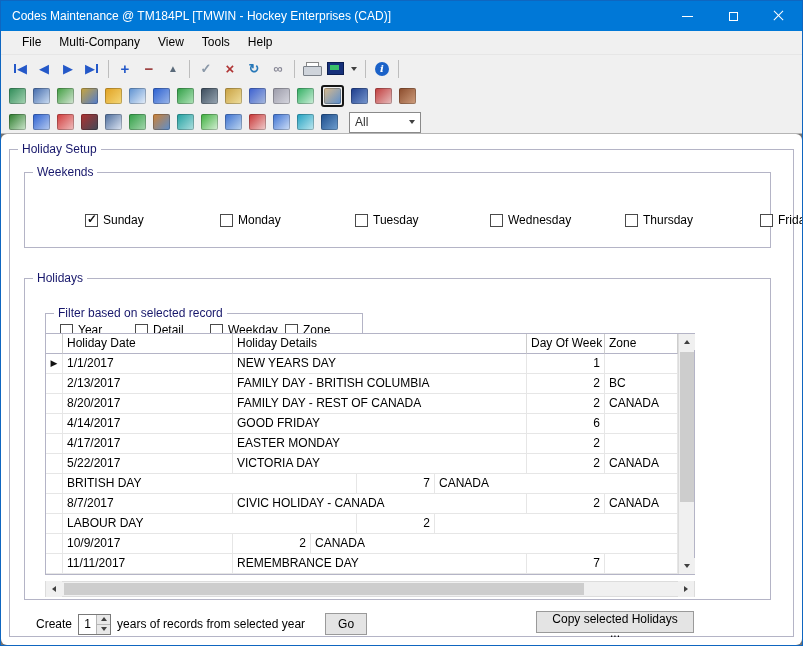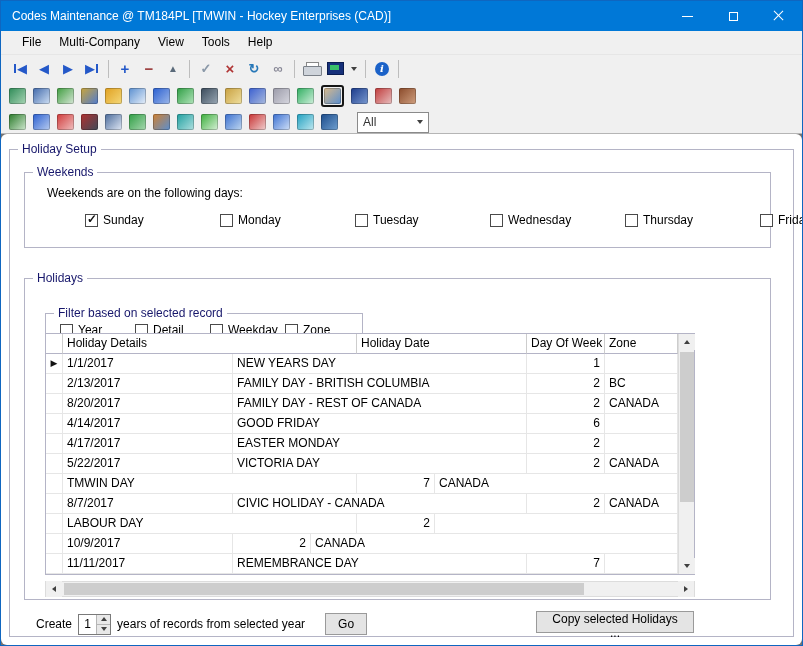--- a/index.html
+++ b/index.html
@@ -42,21 +42,21 @@
   .ic.dd{width:12px;}
   .info-circle{width:14px;height:14px;border-radius:50%;background:#1b62c8;color:#fff;font-weight:bold;font-size:10px;
                display:flex;align-items:center;justify-content:center;font-family:"DejaVu Serif",serif;font-style:italic;}
   .tri{display:block;width:0;height:0;}
   .tri-up{border-left:3px solid transparent;border-right:3px solid transparent;border-bottom:4px solid #404040;}
   .tri-down{border-left:3px solid transparent;border-right:3px solid transparent;border-top:4px solid #404040;}
   .tri-left{border-top:3px solid transparent;border-bottom:3px solid transparent;border-right:4px solid #404040;}
   .tri-right{border-top:3px solid transparent;border-bottom:3px solid transparent;border-left:4px solid #404040;}
   .ci{width:17px;height:16px;border-radius:2px;box-shadow:inset 0 0 0 1px rgba(0,0,0,.22);flex:none;}
   .hl{display:inline-flex;padding:1px;border:2px solid #151515;border-radius:3px;flex:none;}
-  .combo{width:72px;height:21px;background:#fff;border:1px solid #8a8a8a;display:flex;align-items:center;margin-left:12px;flex:none;}
+  .combo{width:72px;height:21px;background:#fff;border:1px solid #8a8a8a;display:flex;align-items:center;margin-left:4px;flex:none;}
   .combo-val{flex:1;padding-left:5px;color:#333;}
   .combo-arrow{width:16px;height:100%;display:flex;align-items:center;justify-content:center;}
 
   
   .content{position:absolute;top:133px;left:0;right:0;bottom:0;background:#fff;border-radius:6px;}
   .gb{position:absolute;border:1px solid #b4b4c6;}
   .gb-label{position:absolute;top:-8px;left:8px;background:#fff;padding:0 4px;color:#17176b;white-space:nowrap;}
   .gb-hs{left:8px;right:8px;top:15px;bottom:8px;}
   .gb-we{left:14px;right:22px;top:22px;height:76px;}
   .gb-ho{left:14px;right:22px;top:128px;height:322px;}
@@ -212,21 +212,20 @@
       </span>
     </div>
   </div>
 
   <div class="content">
     <div class="gb gb-hs">
       <span class="gb-label">Holiday Setup</span>
 
       <div class="gb gb-we">
         <span class="gb-label">Weekends</span>
-        <span class="we-prompt">Weekends are on the following days:</span>
         <div class="days-row">
           <label class="day">
             <span class="cb" data-checked="true"></span>
             <span>Sunday</span>
           </label>
           <label class="day">
             <span class="cb" data-checked="false"></span>
             <span>Monday</span>
           </label>
           <label class="day">
@@ -274,22 +273,22 @@
               <span class="cb" data-checked="false"></span>
               <span>Zone</span>
             </label>
           </div>
         </div>
 
         <div class="grid">
           <div class="g-rows">
             <div class="g-row g-head">
               <div class="g-cell c-sel"></div>
+              <div class="g-cell c-date">Holiday Date</div>
               <div class="g-cell c-det">Holiday Details</div>
-              <div class="g-cell c-date">Holiday Date</div>
               <div class="g-cell c-dow">Day Of Week</div>
               <div class="g-cell c-zone">Zone</div>
             </div>
             <div class="g-row">
               <div class="g-cell c-sel">
                   <span class="cur">▶</span>
                 </div>
               <div class="g-cell c-date">1/1/2017</div>
               <div class="g-cell c-det">NEW YEARS DAY</div>
               <div class="g-cell c-dow">1</div>
@@ -325,21 +324,21 @@
             </div>
             <div class="g-row">
               <div class="g-cell c-sel"></div>
               <div class="g-cell c-date">5/22/2017</div>
               <div class="g-cell c-det">VICTORIA DAY</div>
               <div class="g-cell c-dow">2</div>
               <div class="g-cell c-zone">CANADA</div>
             </div>
             <div class="g-row">
               <div class="g-cell c-sel"></div>
-              <div class="g-cell c-det">TMWIN DAY</div>
+              <div class="g-cell c-det">BRITISH DAY</div>
               <div class="g-cell c-dow">7</div>
               <div class="g-cell c-zone">CANADA</div>
             </div>
             <div class="g-row">
               <div class="g-cell c-sel"></div>
               <div class="g-cell c-date">8/7/2017</div>
               <div class="g-cell c-det">CIVIC HOLIDAY - CANADA</div>
               <div class="g-cell c-dow">2</div>
               <div class="g-cell c-zone">CANADA</div>
             </div>

